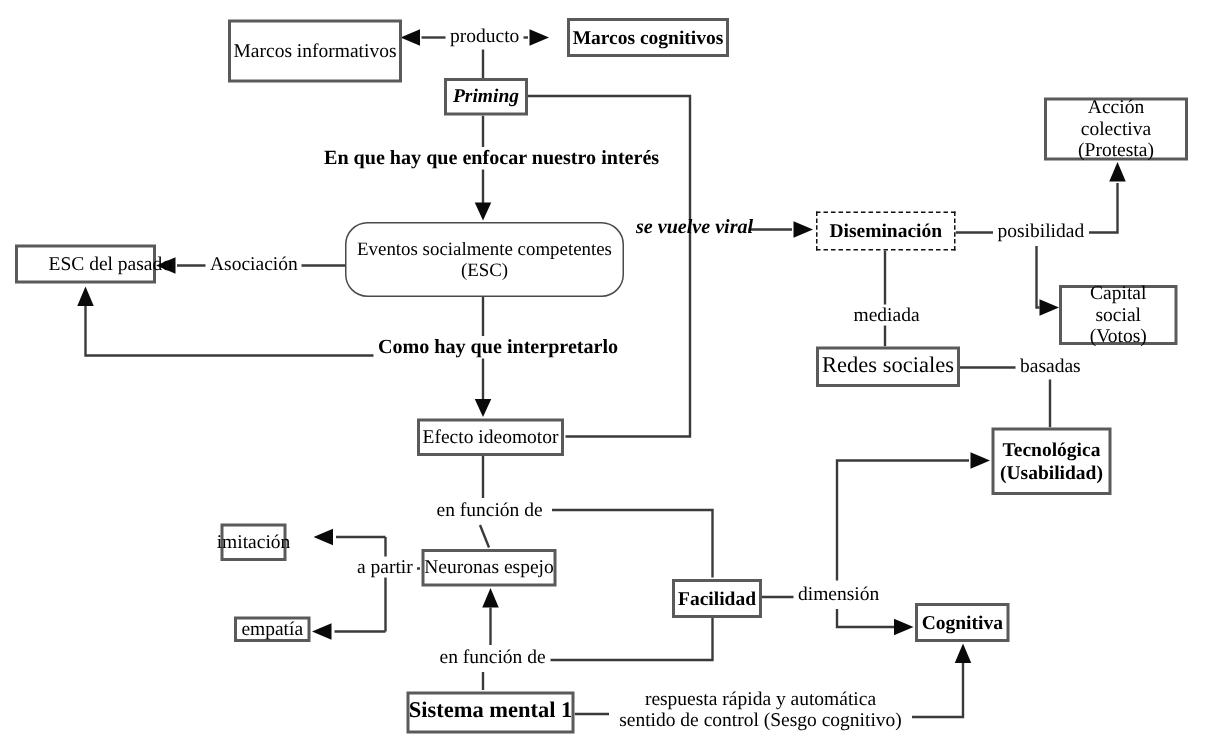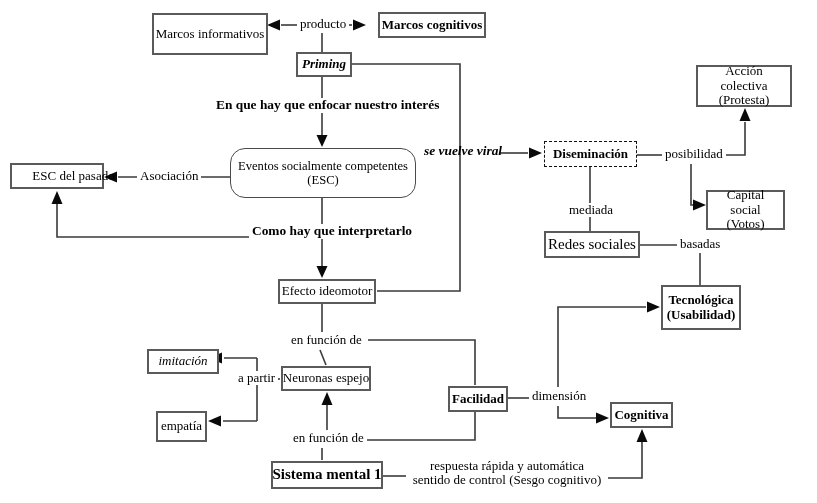--- a/index.html
+++ b/index.html
@@ -141,25 +141,25 @@
   </div>
 
   <div class="node bold" style="left:448px;top:386px;width:60px;height:26px;">
     <span>Facilidad</span>
   </div>
 
   <div class="node" style="left:281px;top:366px;width:90px;height:25px;">
     <span>Neuronas espejo</span>
   </div>
 
-  <div class="node" style="left:147px;top:349px;width:72px;height:25px;font-style:italic;">
+  <div class="node" style="left:147px;top:349px;width:44px;height:25px;">
     <span>imitación</span>
   </div>
 
-  <div class="node" style="left:156px;top:411px;width:51px;height:31px;">
+  <div class="node" style="left:156px;top:411px;width:51px;height:17px;">
     <span>empatía</span>
   </div>
 
   <div class="node bold big" style="left:271px;top:461px;width:112px;height:28px;">
     <span>Sistema mental 1</span>
   </div>
 
   <div class="lbl" style="left:297px;top:17px;">producto</div>
 
   <div class="lbl bold" style="left:213px;top:98px;">En que hay que enfocar nuestro interés</div>

